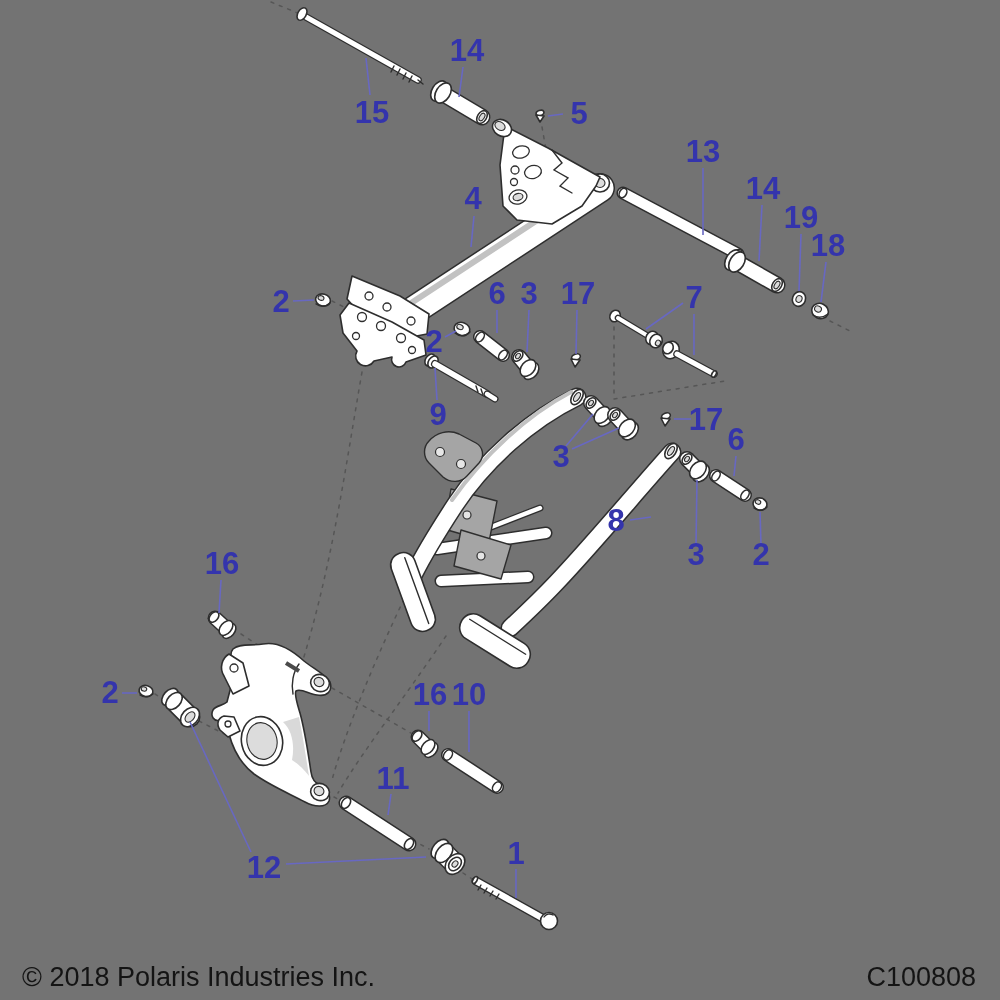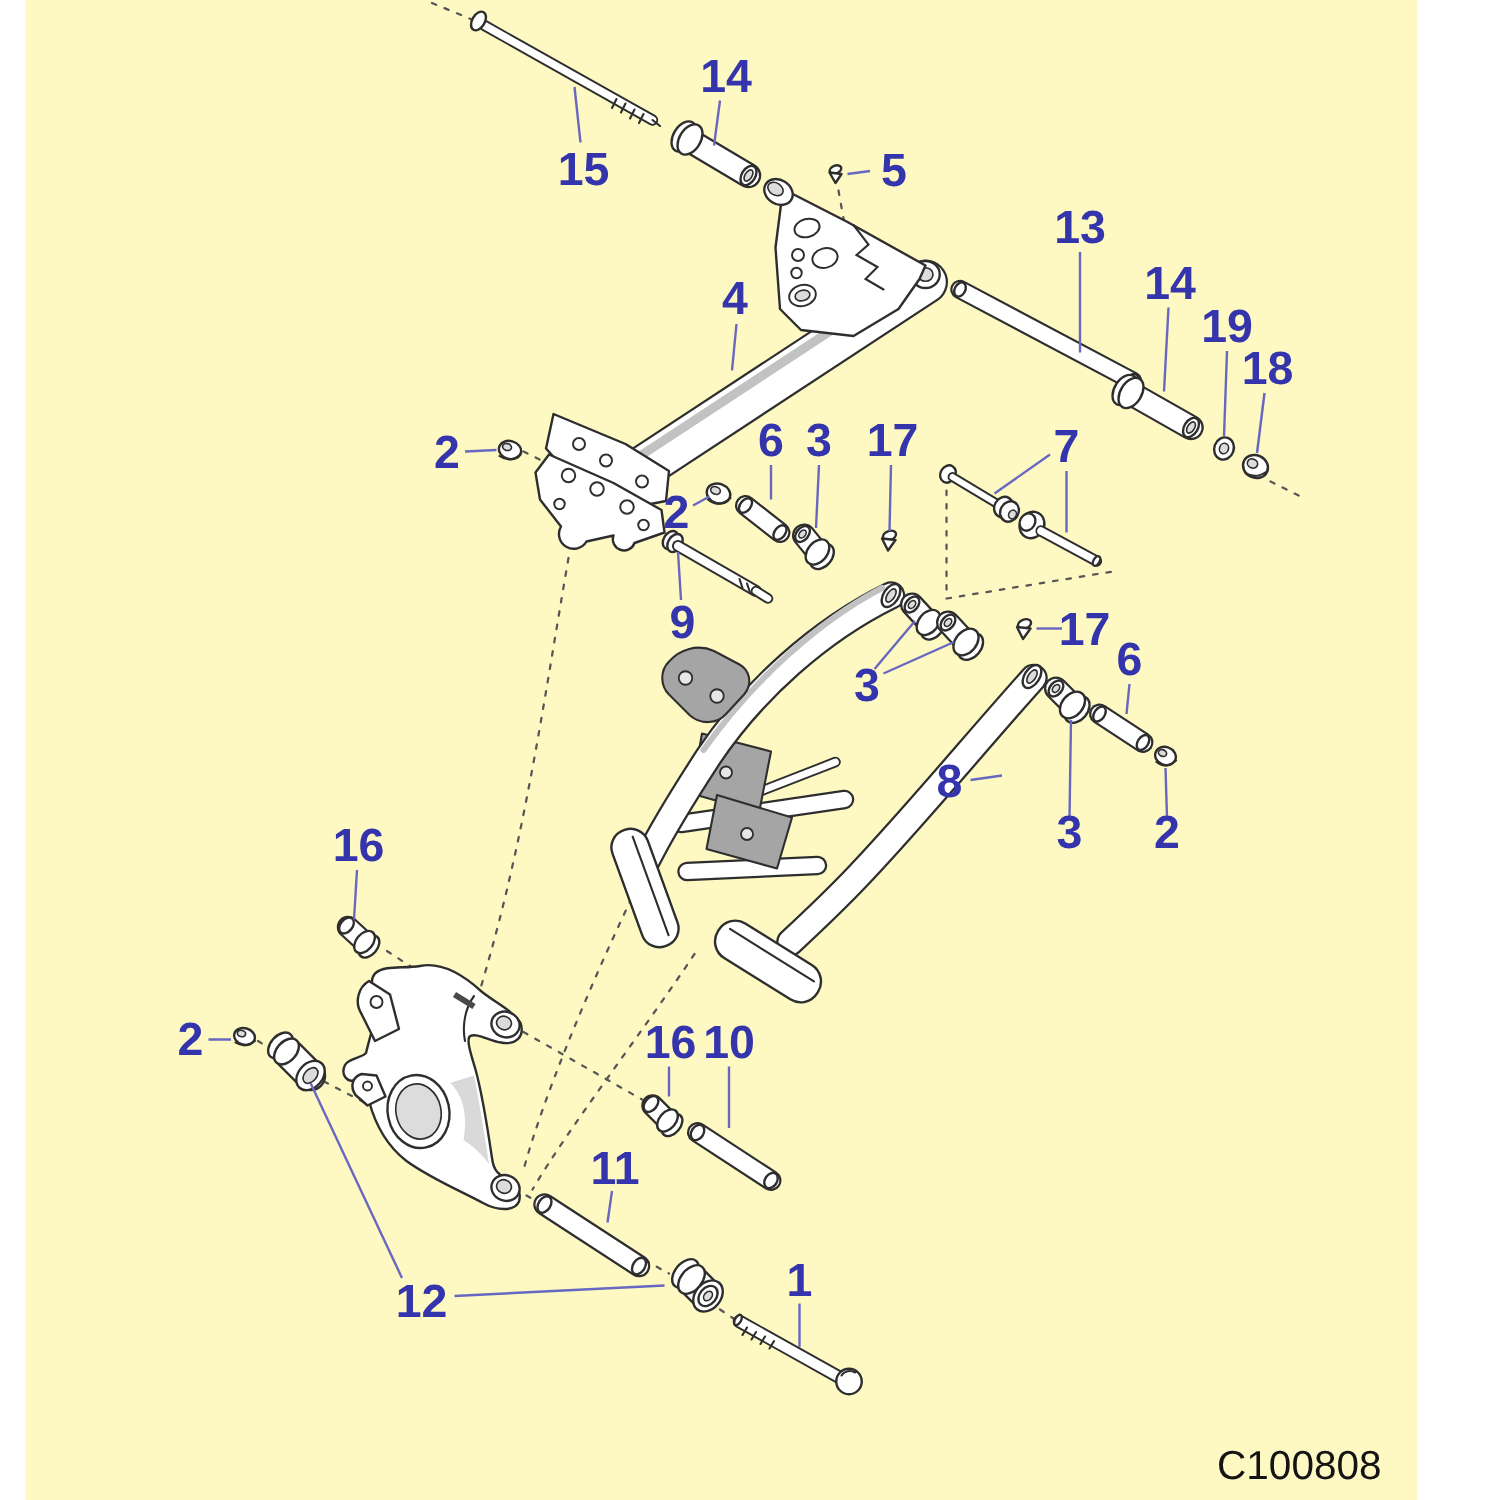--- a/index.html
+++ b/index.html
@@ -1,17 +1,17 @@
 <!DOCTYPE html>
 <html><head>
 <meta charset="utf-8">
 <style>
   html,body{margin:0;padding:0;background:#fff;width:1000px;height:1000px;overflow:hidden;
     font-family:"Liberation Sans", sans-serif;}
-  #stage{position:relative;width:928px;height:1000px;background:#fef9c3;margin-left:17px;}
+  #stage{position:relative;width:1000px;height:1000px;background:#737373;}
   svg{position:absolute;left:0;top:0;}
   
   .ol{fill:#ffffff;stroke:#2e2e2e;stroke-width:1.6;stroke-linejoin:round;}
   .ln{fill:none;stroke:#2e2e2e;stroke-width:1.4;stroke-linecap:round;}
   .band-o{fill:none;stroke:#2e2e2e;stroke-linecap:round;}
   .band-i{fill:none;stroke:#ffffff;stroke-linecap:round;}
   .band-s{fill:none;stroke:#c2c2c2;stroke-linecap:round;}
   .gray{fill:#a5a5a5;stroke:#2e2e2e;stroke-width:1.4;stroke-linejoin:round;}
   .hole{fill:#ffffff;stroke:#2e2e2e;stroke-width:1.3;}
   .holeg{fill:#e6e6e6;stroke:#2e2e2e;stroke-width:1.2;}
@@ -390,14 +390,15 @@
     <text class="callout" x="222" y="574">16</text>
     <text class="callout" x="110" y="703">2</text>
     <text class="callout" x="430" y="705">16</text>
     <text class="callout" x="469" y="705">10</text>
     <text class="callout" x="393" y="789">11</text>
     <text class="callout" x="264" y="878">12</text>
     <text class="callout" x="516" y="864">1</text>
   </g>
 </svg>
 
+  <div class="footer-text footer-left">© 2018 Polaris Industries Inc.</div>
   <div class="footer-text footer-right">C100808</div>
 </div>
 
 </body></html>

